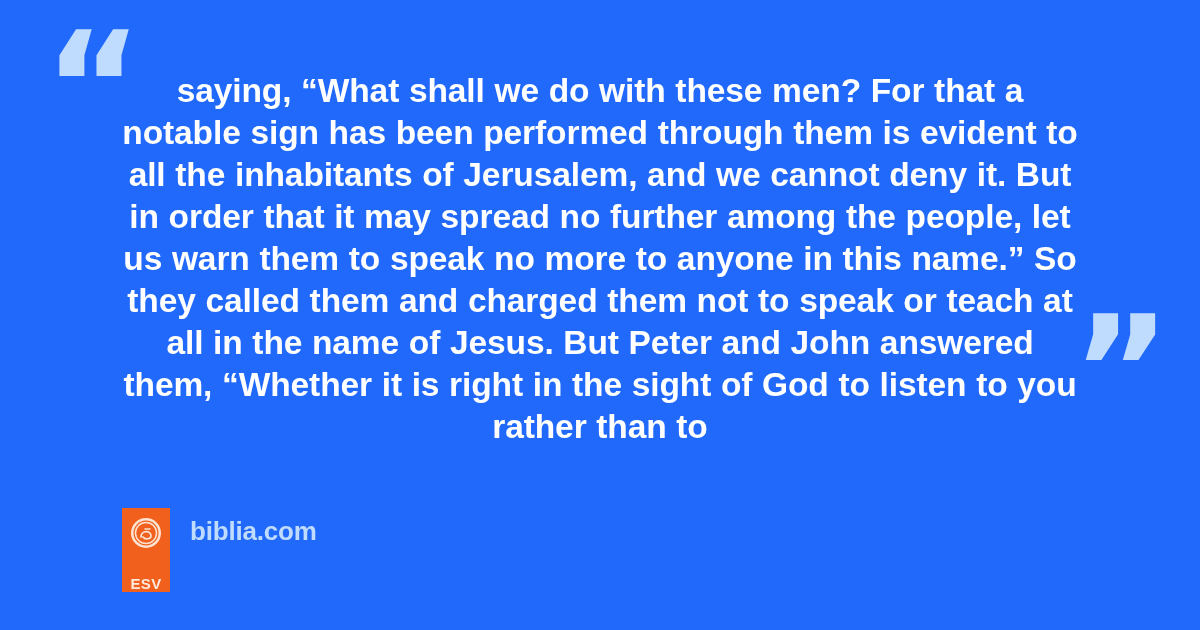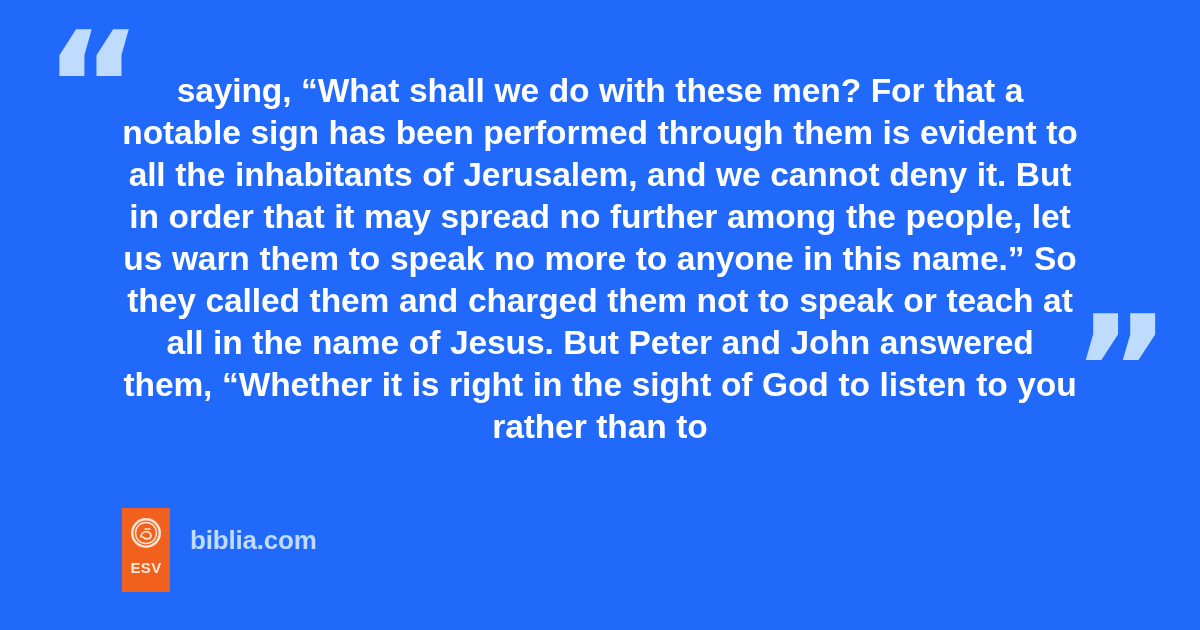--- a/index.html
+++ b/index.html
@@ -85,21 +85,21 @@
     padding-top: 9px;
     box-sizing: border-box;
     flex: 0 0 auto;
   }
   .logo-seal {
     width: 32px;
     height: 32px;
     display: block;
   }
   .logo-abbr {
-    margin-top: 11px;
+    margin-top: 27px;
     color: #ffe9dc;
     font-family: "Liberation Sans", sans-serif;
     font-weight: 700;
     font-size: 15px;
     line-height: 1;
     letter-spacing: 0.4px;
   }
 
   .brand-text {
     margin-left: 20px;
@@ -110,21 +110,21 @@
   }
   .brand-title {
     color: #bfdbfd;
     font-family: "Liberation Sans", sans-serif;
     font-weight: 700;
     font-size: 45px;
     line-height: 48px;
     letter-spacing: -0.6px;
   }
   .brand-site {
-    margin-top: 15px;
+    margin-top: 6px;
     color: #bfdbfd;
     font-family: "Liberation Sans", sans-serif;
     font-weight: 700;
     font-size: 26px;
     line-height: 28px;
     letter-spacing: -0.2px;
   }
 </style>
 </head>
 <body>

